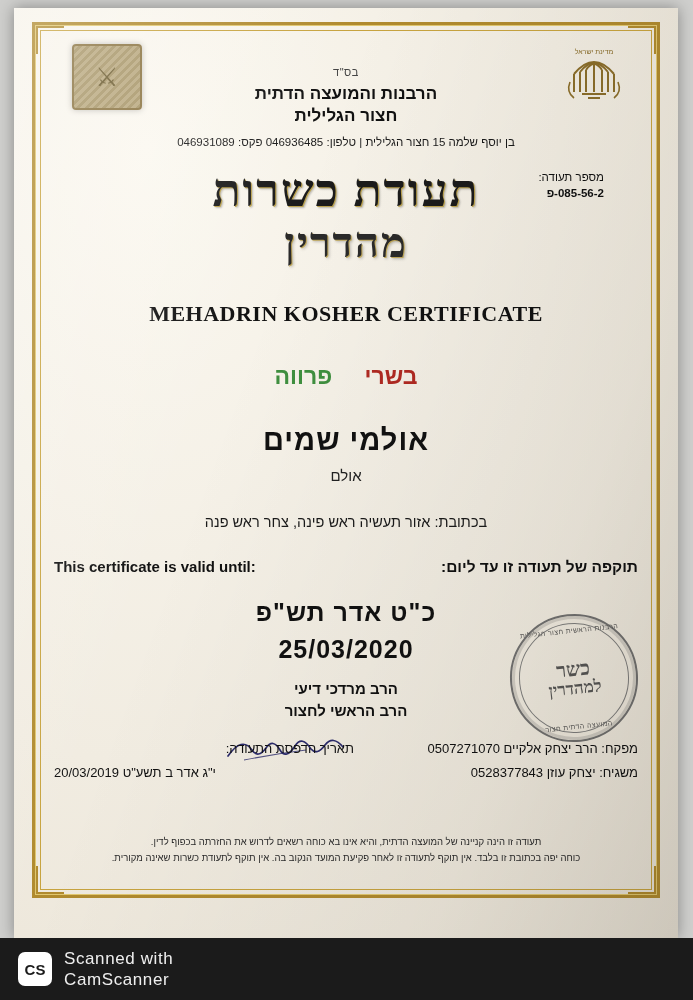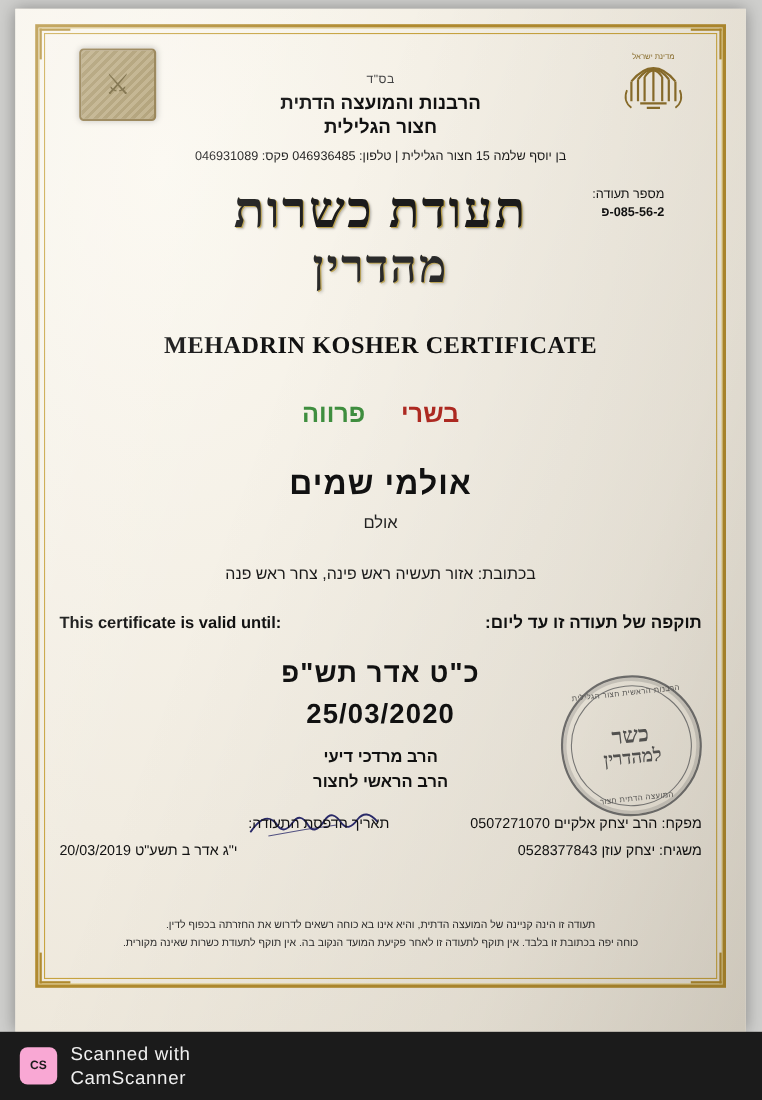--- a/index.html
+++ b/index.html
@@ -184,23 +184,23 @@
   }
 
   
   #csbar{
     position:absolute;left:0;bottom:0;width:693px;height:62px;
     background:#1b1b1b;
     display:flex;align-items:center;
   }
   #cslogo{
     width:34px;height:34px;margin-left:18px;margin-right:12px;
-    background:#f9a8d4;border-radius:7px;
+    background:#ffffff;border-radius:7px;
     display:flex;align-items:center;justify-content:center;
-    font-weight:bold;font-size:11px;color:#1b1b1b;
+    font-weight:bold;font-size:15px;color:#1b1b1b;
     font-family:"Liberation Sans",sans-serif;
   }
   #cstext{color:#efefef;font-size:17px;line-height:1.25;letter-spacing:.6px;direction:ltr;}
 </style>
 </head>
 <body>
 
 <div id="paper">
 
   <div class="frame-outer"></div>

